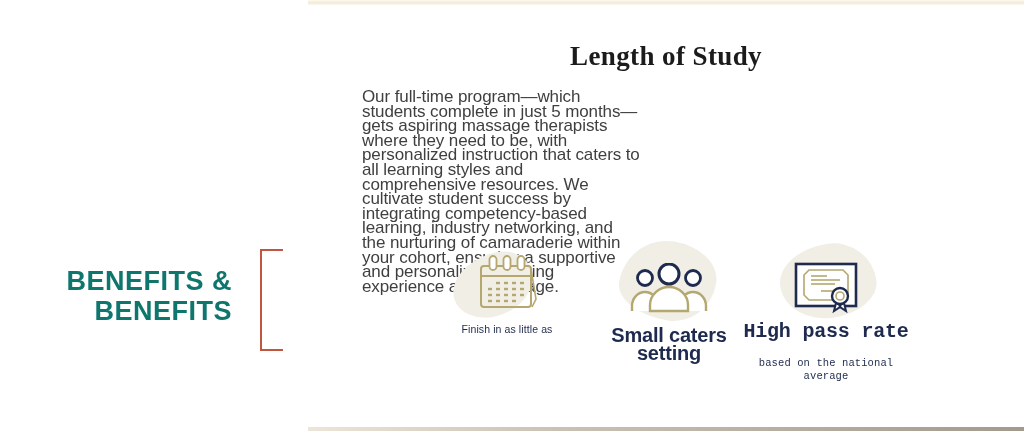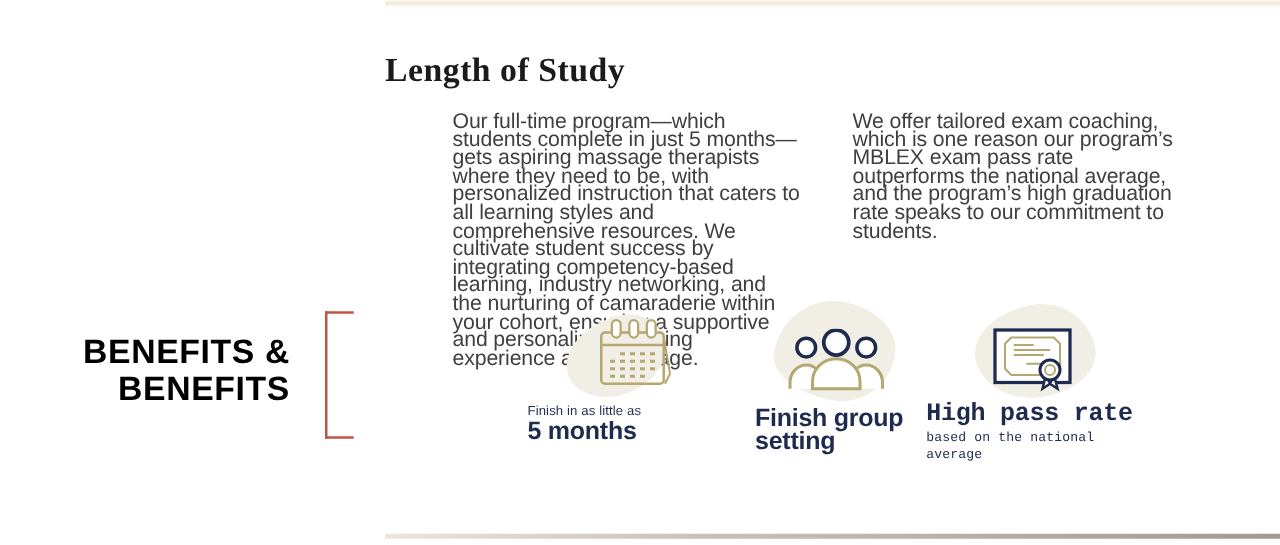--- a/index.html
+++ b/index.html
@@ -6,21 +6,21 @@
   html,body { background:#ffffff; }
   body { font-family:"Liberation Sans", sans-serif; }
   .stage {
     position:relative; width:1024px; height:436px;
     background:#ffffff; overflow:hidden; margin:0 auto;
   }
 
   
   .benefits-title {
     position:absolute; left:40px; top:266px; width:192px;
-    text-align:right; color:#000000;
+    text-align:right; color:#0f766e;
     font-size:27px; font-weight:700; line-height:30px; letter-spacing:.5px;
   }
   .bracket {
     position:absolute; left:260px; top:249px; width:23px; height:102px;
     border-left:2.5px solid #c05540;
     border-top:2.5px solid #c05540;
     border-bottom:2.5px solid #c05540;
   }
 
   
@@ -31,33 +31,33 @@
   .card-topline {
     position:absolute; left:0; top:0; width:716px; height:5px;
     background:linear-gradient(180deg,#fdfaf2 0%,#f1ead7 55%,#fbf8f0 100%);
   }
   .card-bottomline {
     position:absolute; left:0; top:427px; width:716px; height:4px;
     background:linear-gradient(90deg,#ece5da 0%,#c9c1b5 35%,#a29a8f 100%);
   }
   .card-title {
     position:absolute; left:0; top:41px; width:716px;
-    color:#1b1b1b;
+    text-align:center; color:#1b1b1b;
     font-family:"Liberation Serif", serif;
     font-size:27px; font-weight:700; letter-spacing:.4px;
   }
   .para {
     position:absolute; top:90px;
     color:#3f3f3f; font-size:17px; line-height:14.6px; letter-spacing:-.1px;
   }
   .para-left  { left:54px;  width:278px; }
   .para-right { left:374px; width:268px; }
 
   
-  .feature { position:absolute; top:238px; width:170px; text-align:left; }
+  .feature { position:absolute; top:238px; width:170px; text-align:center; }
   .feature-1 { left:114px; }   
   .feature-2 { left:276px; }   
   .feature-3 { left:433px;font-family:Liberation Mono, monospace; }   
   .icon-wrap { position:relative; width:170px; height:85px; }
   .blob { position:absolute; background:#f1eee6; }
   .blob-1 { left:30px; top:16px; width:82px; height:62px;
             border-radius:61% 39% 55% 45% / 55% 44% 56% 45%;
             transform:rotate(-15deg); }
   .blob-2 { left:36px; top:3px; width:96px; height:79px;
             border-radius:50% 50% 44% 56% / 62% 44% 56% 38%;
@@ -65,38 +65,37 @@
   .blob-3 { left:39px; top:6px; width:96px; height:74px;
             border-radius:55% 45% 50% 50% / 48% 58% 42% 52%;
             transform:rotate(-8deg); }
   .icon-svg { position:absolute; }
   .svg-calendar { left:51px; top:15px; }
   .svg-group    { left:45px; top:25px; }
   .svg-cert     { left:53px; top:22px; }
 
   .pre-label { color:#1e2a4e; font-size:10.5px; line-height:13px; letter-spacing:.1px; }
   .big-label { color:#1e2a4e; font-size:20px; font-weight:700; line-height:18px; letter-spacing:-.2px; }
-  .sub-label { color:#1e2a4e; font-size:10.5px; line-height:13px; margin-top:4px; letter-spacing:.1px; }
+  .sub-label { color:#1e2a4e; font-size:10.5px; line-height:13px; margin-top:16px; letter-spacing:.1px; }
   .cap-2 { padding:0 20px; margin-top:3px; }
 </style>
 </head>
 <body>
 
 <div class="stage">
 
   <h2 class="benefits-title"><span>BENEFITS &amp;</span><br><span>BENEFITS</span></h2>
   <div class="bracket"></div>
 
   <div class="card">
     <div class="card-topline"></div>
 
     <h1 class="card-title">Length of Study</h1>
 
     <p class="para para-left">Our full-time program—which students complete in just 5 months—gets aspiring massage therapists where they need to be, with personalized instruction that caters to all learning styles and comprehensive resources. We cultivate student success by integrating competency-based learning, industry networking, and the nurturing of camaraderie within your cohort, ensuring a supportive and personalized learning experience at every stage.</p>
-    <p class="para para-right">We offer tailored exam coaching, which is one reason our program’s MBLEX exam pass rate outperforms the national average, and the program’s high graduation rate speaks to our commitment to students.</p>
 
     <div class="feature feature-1">
       <div class="icon-wrap">
         <div class="blob blob-1"></div>
         <svg class="icon-svg svg-calendar" width="68" height="62" viewBox="0 0 68 62" fill="none">
           <rect x="8" y="13" width="50" height="41" rx="3" stroke="#b4a770" stroke-width="2"></rect>
           <path d="M58 16 L63 46 L59 54" stroke="#b4a770" stroke-width="1.6"></path>
           <line x1="8" y1="23" x2="58" y2="23" stroke="#b4a770" stroke-width="2"></line>
           <rect x="16.5" y="3" width="7" height="14" rx="3.5" stroke="#b4a770" stroke-width="1.8" fill="#fff"></rect>
           <rect x="30.5" y="3" width="7" height="14" rx="3.5" stroke="#b4a770" stroke-width="1.8" fill="#fff"></rect>
@@ -117,36 +116,35 @@
               <line x1="39" y1="42" x2="43" y2="42"></line>
               <line x1="47" y1="42" x2="51" y2="42"></line>
             <line x1="15" y1="48" x2="19" y2="48"></line>
               <line x1="23" y1="48" x2="27" y2="48"></line>
               <line x1="31" y1="48" x2="35" y2="48"></line>
               <line x1="39" y1="48" x2="43" y2="48"></line>
           </g>
         </svg>
       </div>
       <div class="pre-label">Finish in as little as</div>
-      <div class="big-label">5 months</div>
     </div>
 
     <div class="feature feature-2">
       <div class="icon-wrap">
         <div class="blob blob-2"></div>
         <svg class="icon-svg svg-group" width="80" height="50" viewBox="0 0 80 50" fill="none">
           <path d="M3 48 v-5 a13 14 0 0 1 26 0 v5" stroke="#b4a770" stroke-width="2.4" fill="#fff"></path>
           <path d="M51 48 v-5 a13 14 0 0 1 26 0 v5" stroke="#b4a770" stroke-width="2.4" fill="#fff"></path>
           <circle cx="16" cy="15" r="7.5" stroke="#1e2a4e" stroke-width="2.8" fill="#fff"></circle>
           <circle cx="64" cy="15" r="7.5" stroke="#1e2a4e" stroke-width="2.8" fill="#fff"></circle>
           <path d="M21 48 v-6 a19 18 0 0 1 38 0 v6 z" stroke="#b4a770" stroke-width="2.4" fill="#fff"></path>
           <circle cx="40" cy="11" r="10" stroke="#1e2a4e" stroke-width="3" fill="#fff"></circle>
         </svg>
       </div>
-      <div class="big-label cap-2">Finish group setting</div>
+      <div class="big-label cap-2">Small caters setting</div>
     </div>
 
     <div class="feature feature-3">
       <div class="icon-wrap">
         <div class="blob blob-3"></div>
         <svg class="icon-svg svg-cert" width="64" height="54" viewBox="0 0 64 54" fill="none">
           <rect x="2" y="4" width="60" height="42" stroke="#1e2a4e" stroke-width="2.6" fill="#fff"></rect>
           <path d="M15 10 H49 L54 15 V35 L49 40 H15 L10 35 V15 Z" stroke="#b4a770" stroke-width="1.6"></path>
           <g stroke="#b4a770" stroke-width="1.6">
             <line x1="17" y1="16" x2="33" y2="16"></line>

